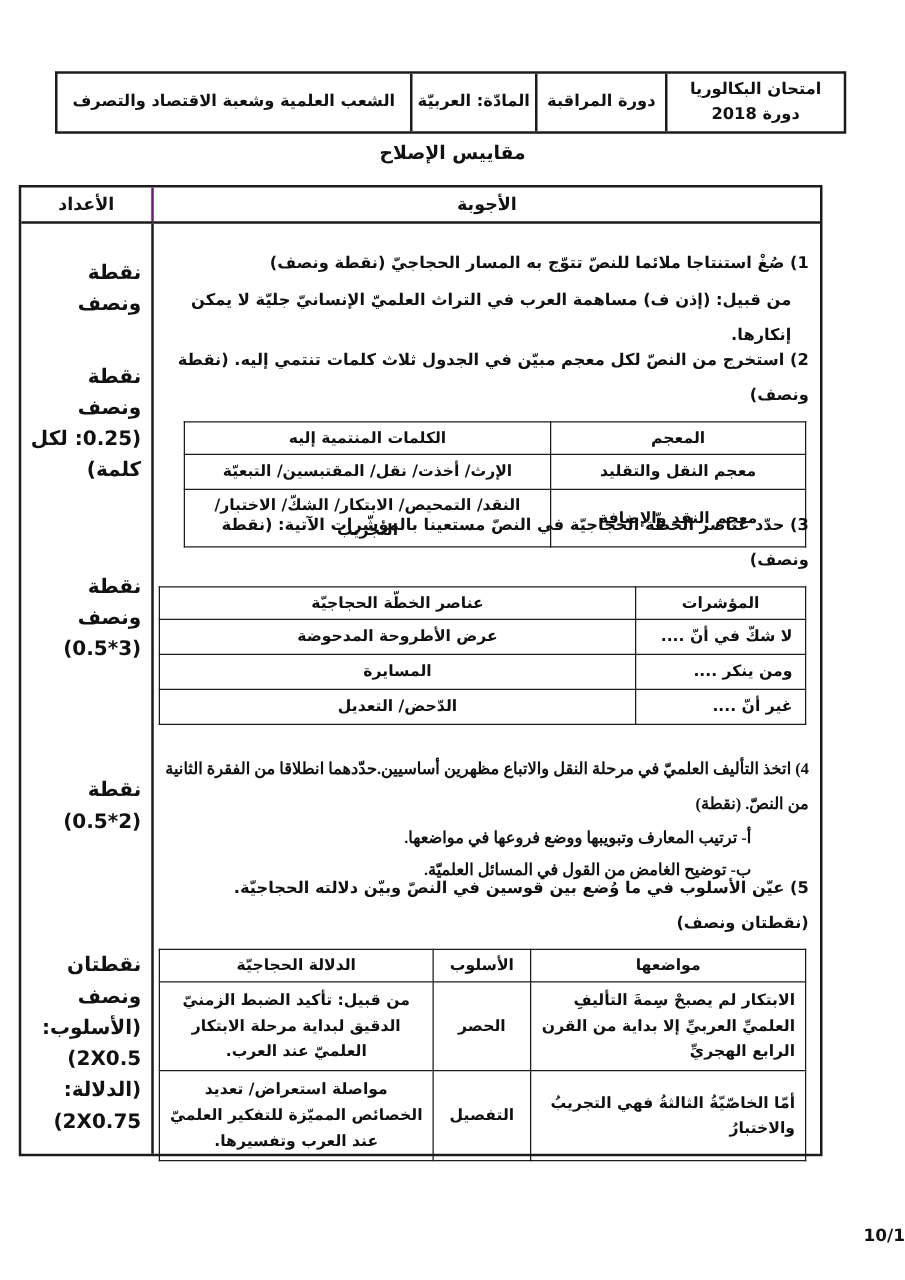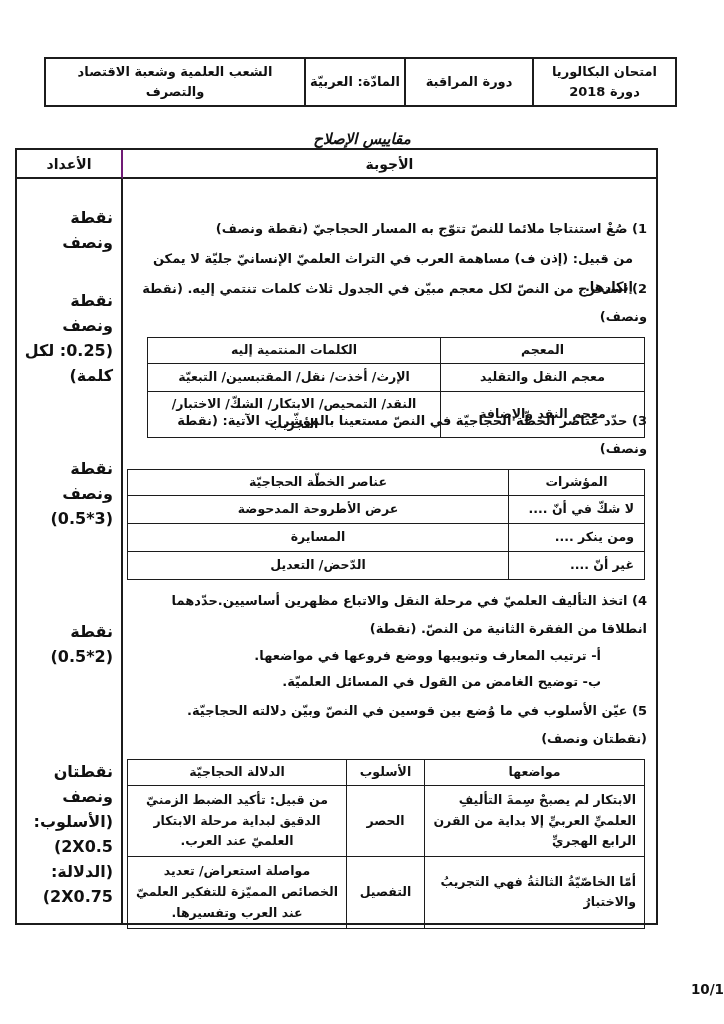--- a/index.html
+++ b/index.html
@@ -14,27 +14,27 @@
     border:2px solid #1c1c1c;display:flex;flex-direction:row-reverse;
     box-sizing:border-box;
   }
   .header-cell{
     box-sizing:border-box;display:flex;flex-direction:column;
     align-items:center;justify-content:center;
     font-size:13px;line-height:1.55;text-align:center;direction:rtl;
   }
   .header-cell + .header-cell{border-right:2px solid #1c1c1c;}
   .hc-exam{width:141px;}
-  .hc-session{width:128px;justify-content:center;}
+  .hc-session{width:104px;justify-content:center;}
   .hc-subject{width:100px;}
   .hc-branches{flex:1;}
   
   .page-title{
-    position:absolute;top:130px;left:0;width:100%;text-align:center;
-    font-size:15px;direction:rtl;font-style:italic;
+    position:absolute;top:113px;left:0;width:100%;text-align:center;
+    font-size:15px;direction:rtl;
   }
   
   .main-table{
     position:absolute;left:15px;top:148px;width:643px;height:777px;
     border:2px solid #1c1c1c;box-sizing:border-box;
     display:grid;grid-template-columns:106px 1fr;grid-template-rows:29px 1fr;
   }
   .mt-head{
     display:flex;align-items:center;justify-content:center;
     border-bottom:2px solid #1c1c1c;font-size:14px;direction:rtl;box-sizing:border-box;
@@ -51,24 +51,24 @@
   .mark-1{top:26px;}
   .mark-2{top:109px;}
   .mark-3{top:277px;}
   .mark-4{top:440px;}
   .mark-5{top:580px;}
   
   .qblock{
     position:absolute;right:0;width:100%;box-sizing:border-box;
     padding:0 9px 0 6px;direction:rtl;text-align:right;font-size:13px;
   }
-  .q1{top:36px;}
+  .q1{top:18px;}
   .q2{top:96px;}
   .q3{top:228px;}
-  .q4{top:408px;}
+  .q4{top:422px;font-family:Liberation Serif, serif;}
   .q5{top:518px;}
   .q-prompt{line-height:28px;margin:0;}
   .q1-answer{line-height:28px;margin:2px 14px 0 0;}
   .q4-item{line-height:26px;margin:0 46px 0 0;}
   .q4 .q-prompt{line-height:28px;}
   
   table.inner{
     border-collapse:collapse;margin-top:6px;margin-right:2px;
     direction:rtl;font-size:12.5px;
   }

